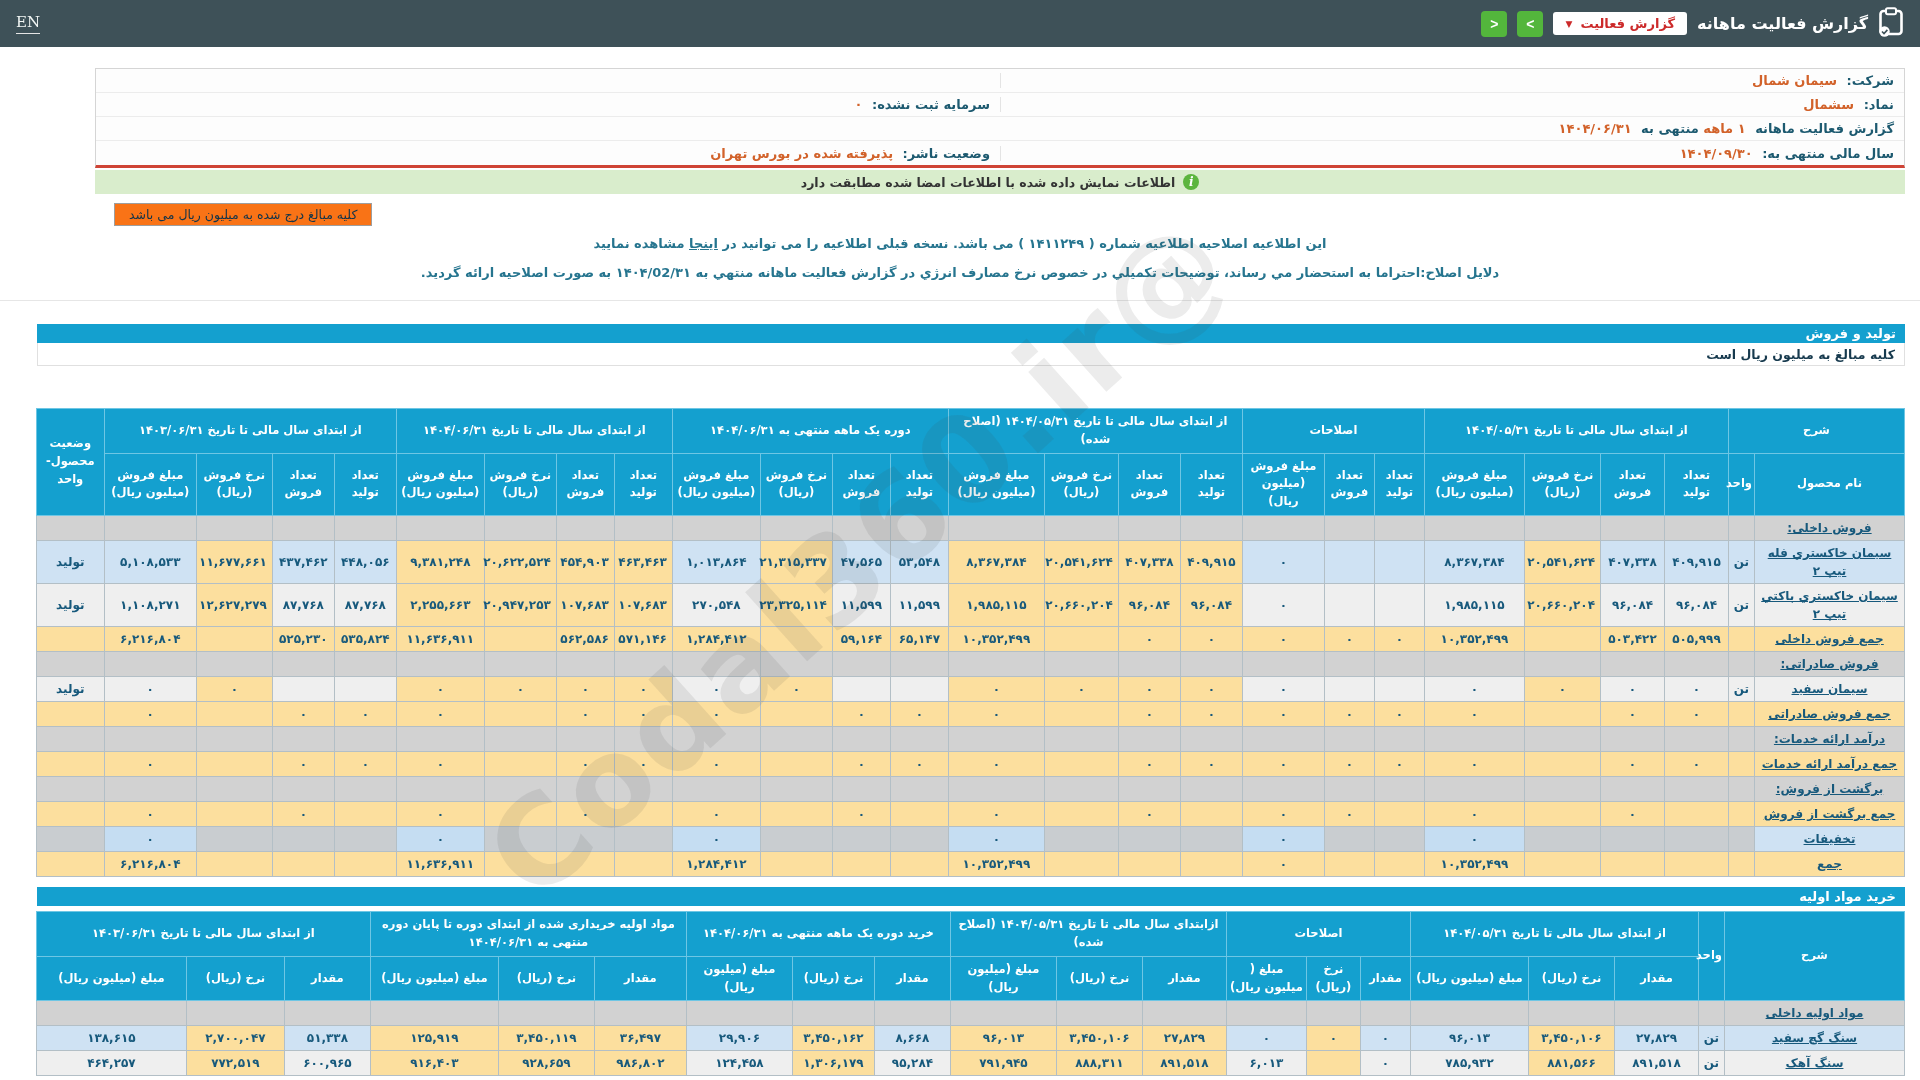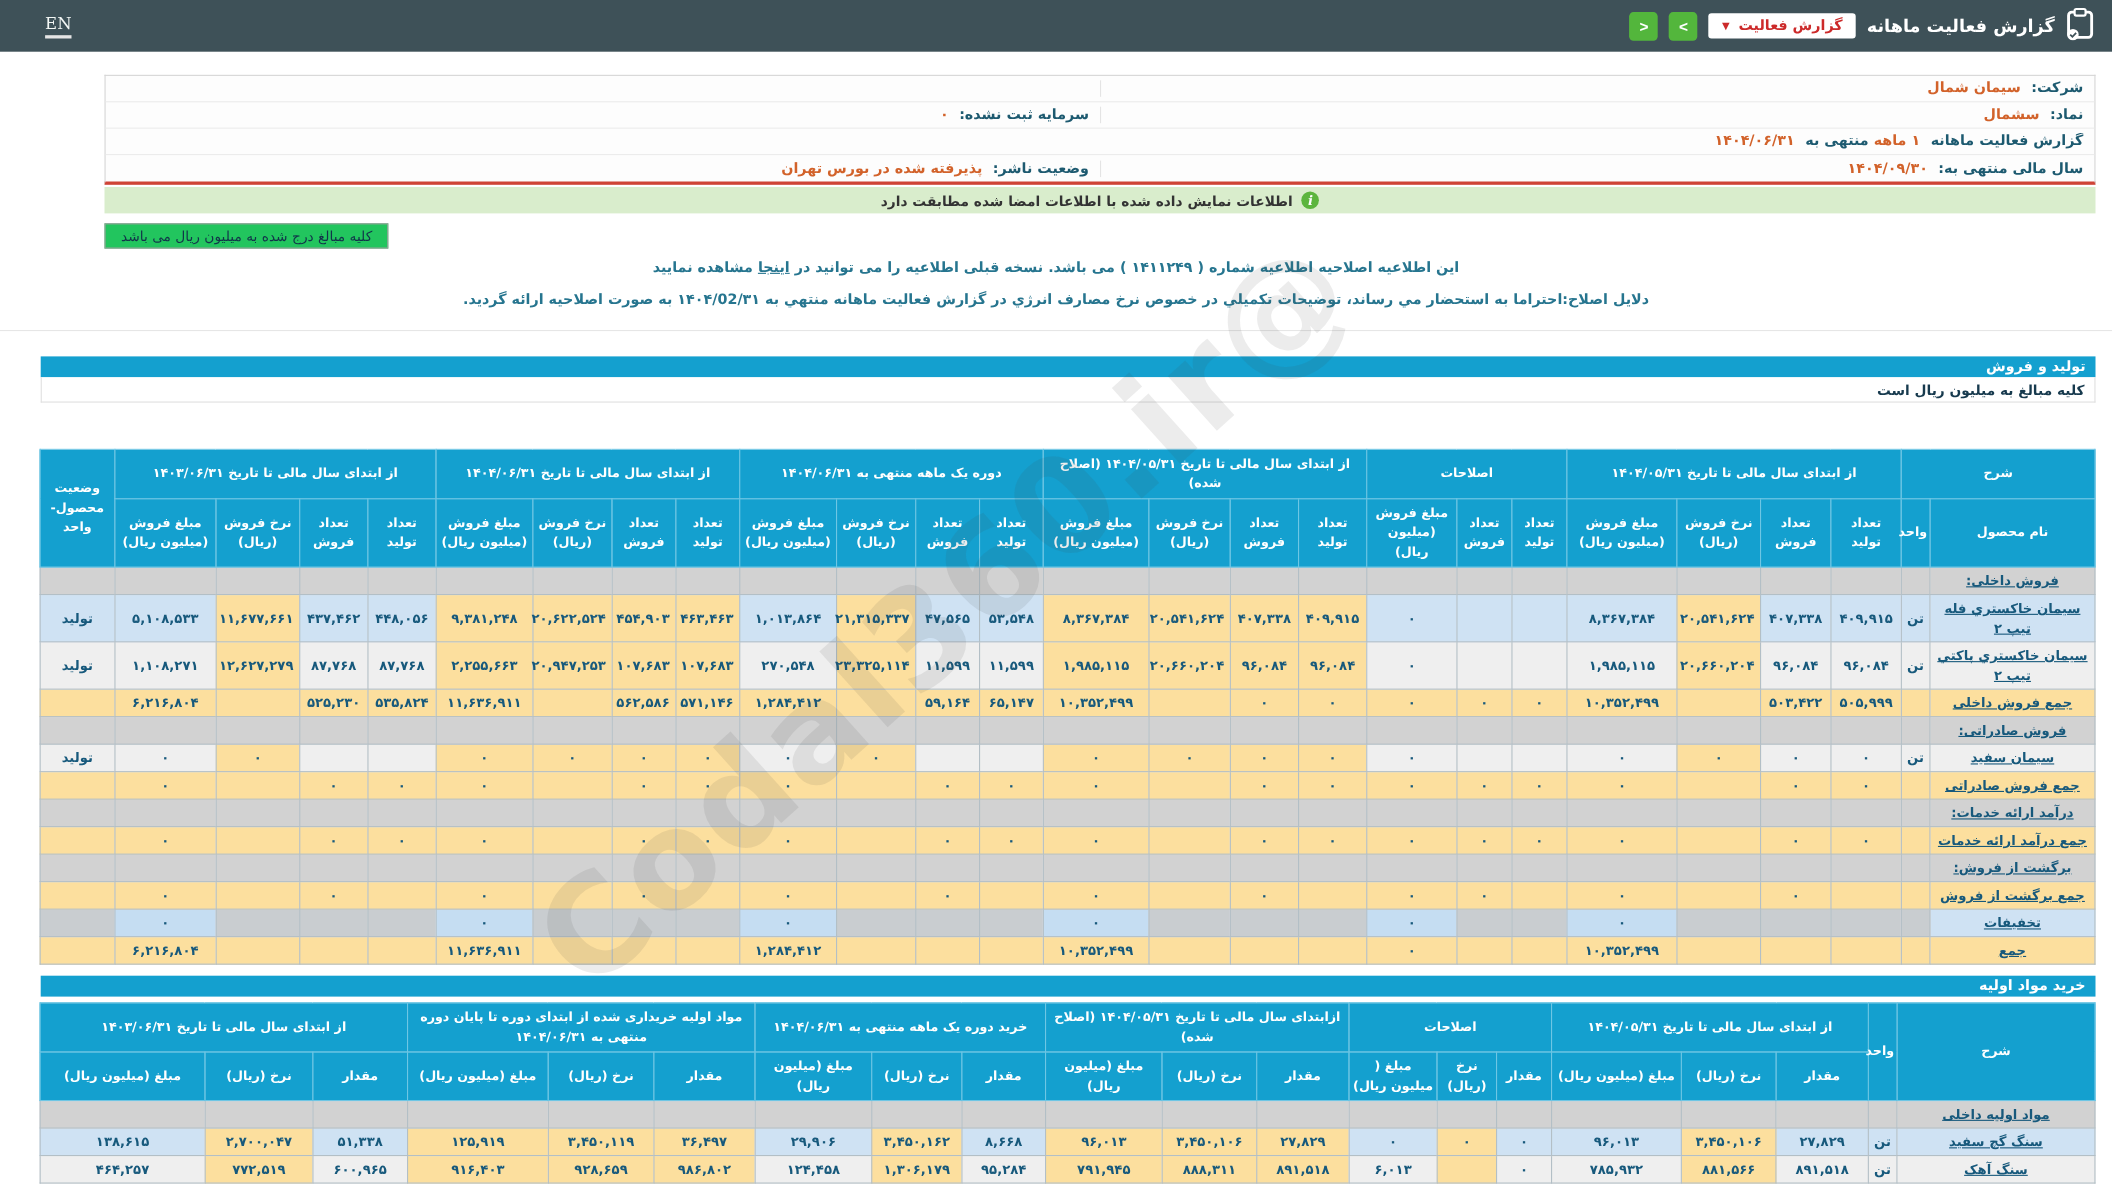--- a/index.html
+++ b/index.html
@@ -11,40 +11,40 @@
   .topbar { height:47px; background:#3e5158; display:flex; align-items:center; padding:0 16px; }
   .topbar .right-cluster { display:flex; align-items:center; gap:10px; }
   .page-title { color:#fff; font-size:16px; font-weight:700; }
   .dropdown { background:#fff; border-radius:3px; padding:4px 12px; font-size:13px; font-weight:700;
     color:#cc2a2a; display:flex; align-items:center; gap:8px; cursor:pointer; }
   .dropdown .caret { font-size:9px; color:#cc2a2a; }
   .nav-btn { width:26px; height:26px; background:#53b63c; border:none; border-radius:4px; color:#fff;
     font-weight:700; font-size:14px; line-height:26px; text-align:center; cursor:pointer; }
   .spacer { flex:1; }
   .en-link { color:#f3f7f5; font-family:"DejaVu Serif", serif; font-size:15px;
-    border-bottom:3px solid #e5e5e5; padding-bottom:2px; cursor:pointer;margin-left:25px; }
+    border-bottom:1px solid #e5e5e5; padding-bottom:2px; cursor:pointer; }
 
   
   .info-box { margin:21px 15px 0 95px; border:1px solid #d5d5d5; border-bottom:3px solid #cf4436; background:#fdfdfd; }
   .info-row { display:flex; height:24px; border-bottom:1px solid #ececec; font-size:13px; align-items:center; }
   .info-row:last-child { border-bottom:none; }
   .info-cell { width:50%; padding:0 10px; white-space:nowrap; overflow:hidden; }
   .info-cell.rhs { border-left:1px solid #e4e4e4; }
   .lab { color:#1d5a70; font-weight:700; }
   .val { color:#d2622a; font-weight:700; padding-right:5px; }
 
   
   .banner { margin:2px 15px 0 95px; background:#d9edcc; height:24px; display:flex; align-items:center;
     justify-content:center; gap:8px; font-size:12.5px; font-weight:700; color:#333; }
   .i-icon { width:16px; height:16px; border-radius:50%; background:#5cb53e; color:#fff; font-family:"DejaVu Serif",serif;
     font-style:italic; font-weight:700; font-size:12px; line-height:16px; text-align:center; }
 
   .amounts-row { margin:9px 95px 0 95px; display:flex; }
-  .amounts-box { border:1px solid #9e9e9e; background:#22c55e; padding:3px 14px; font-size:12.5px;
-    color:#12344a; font-weight:400; }
+  .amounts-box { border:1px solid #9e9e9e; background:#f97316; padding:3px 14px; font-size:12.5px;
+    color:#12344a; font-weight:400;margin-left:19px; }
 
   .notice { text-align:center; font-size:13px; font-weight:700; color:#26758f; margin-top:10px; }
   .notice a { color:#26758f; text-decoration:underline; cursor:pointer; }
   .notice.second { margin-top:14px; }
 
   .divider { border-top:1px solid #e6e6e6; margin:20px 0 0 0; }
 
   
   .sec-bar { margin:23px 15px 0 37px; background:#14a0cf; color:#fff; font-size:13px; font-weight:700;
     height:19px; display:flex; align-items:center; padding:0 9px; }

